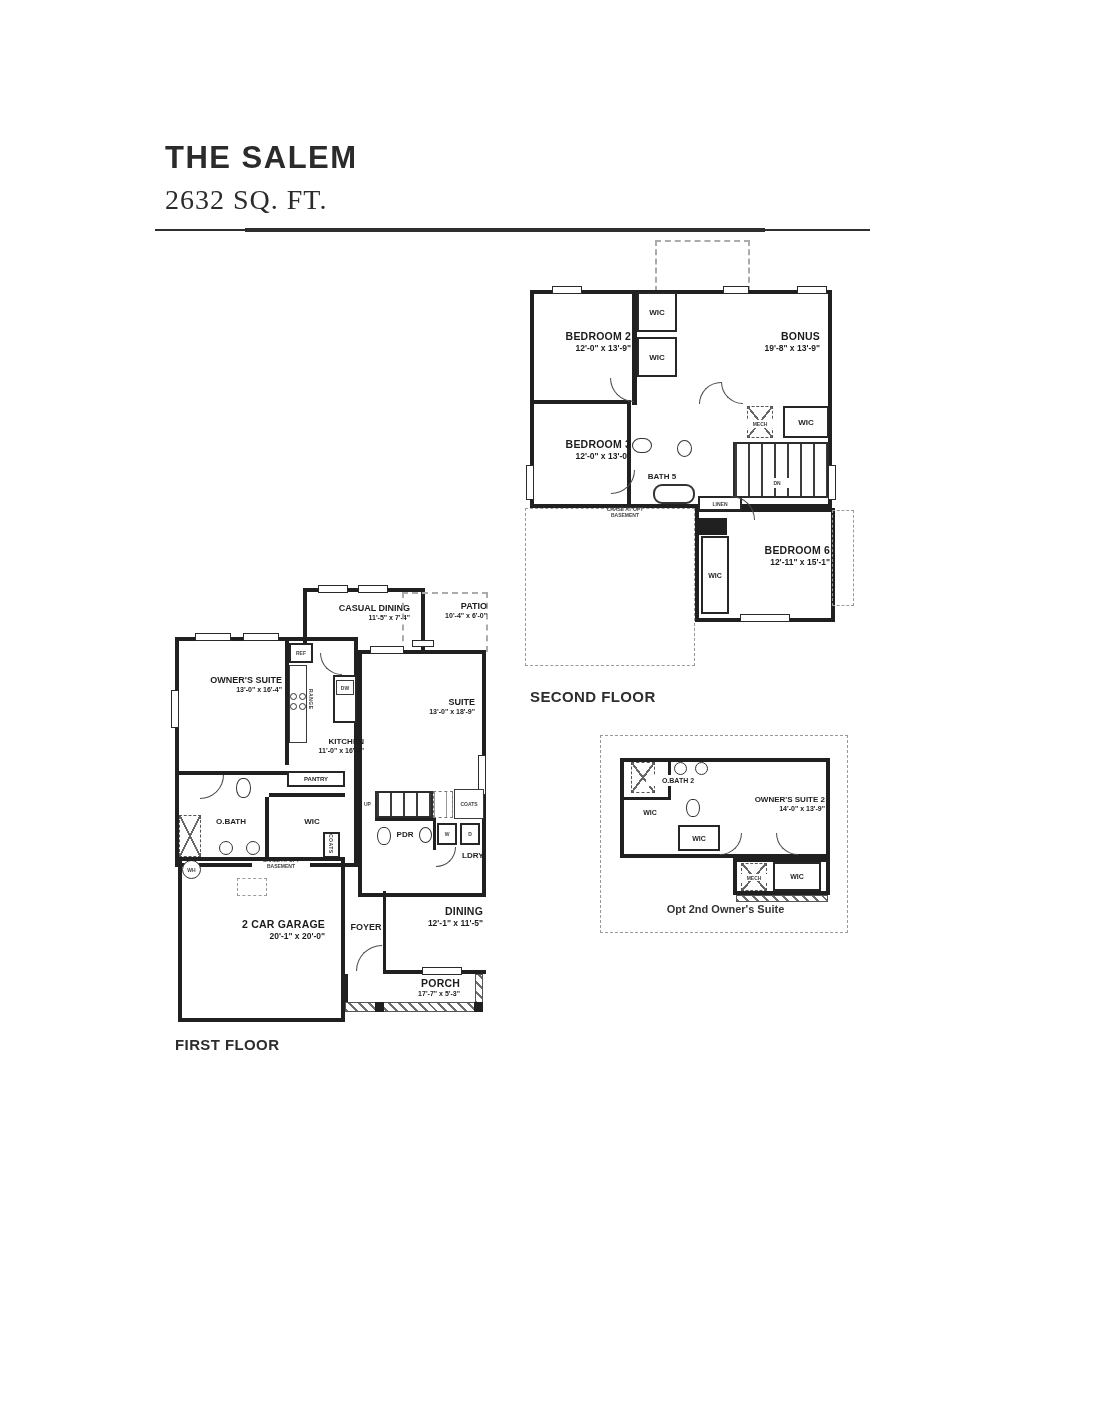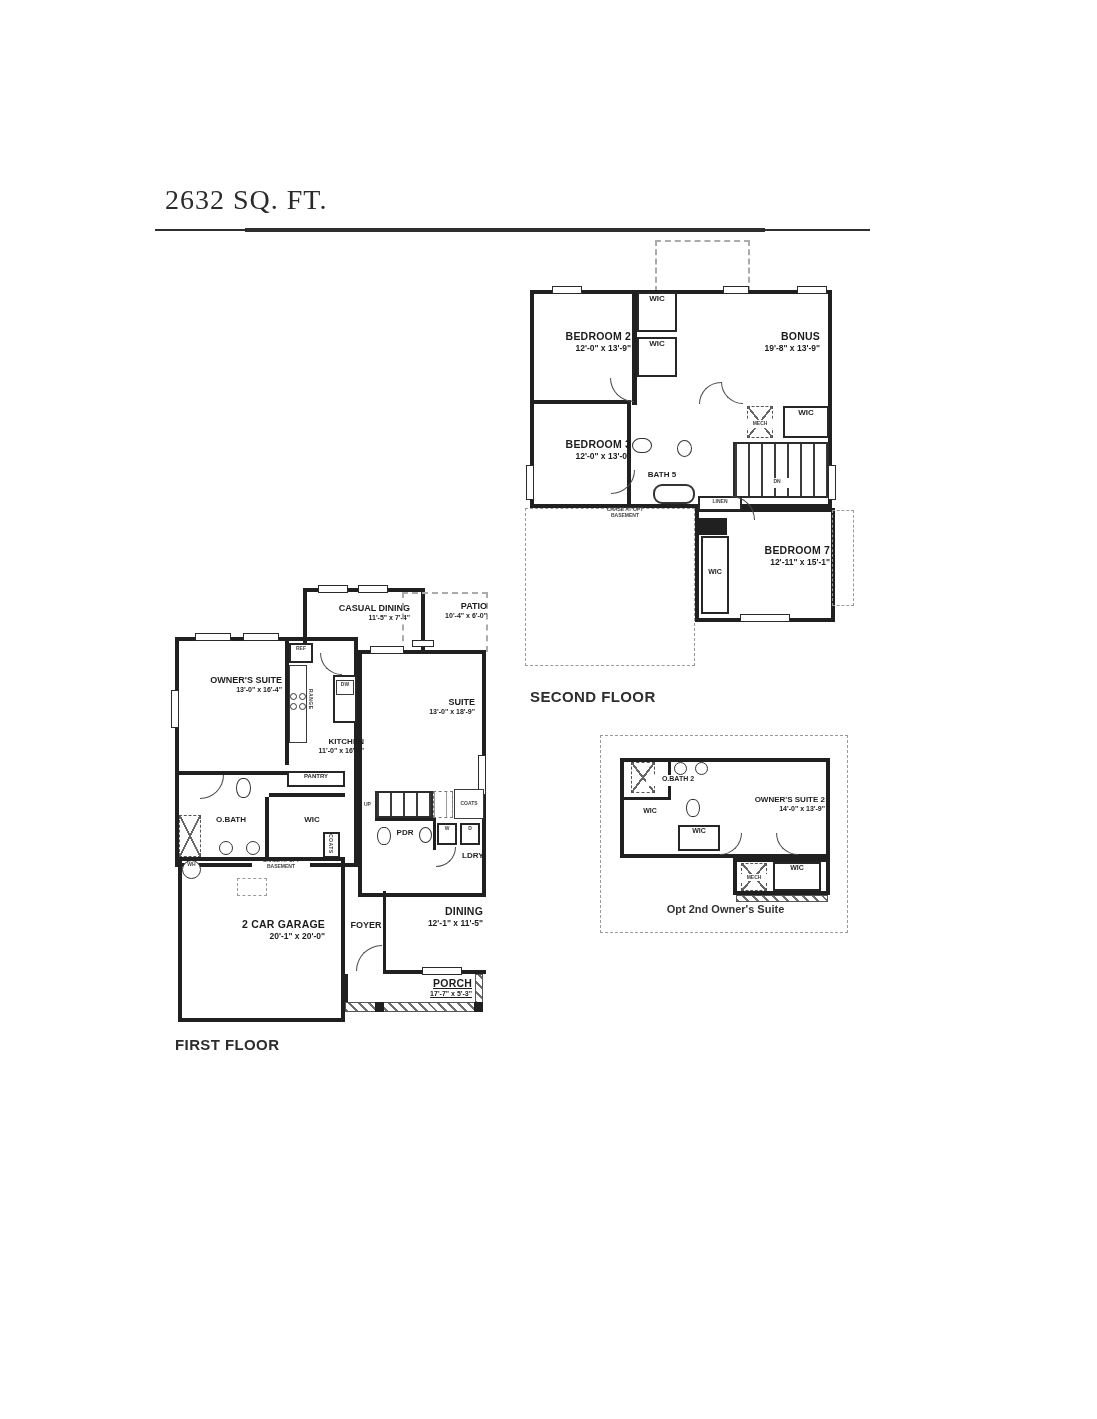--- a/index.html
+++ b/index.html
@@ -58,27 +58,28 @@
   .name-7  { font-weight:bold; font-size:7px; }
   .dims-7  { font-weight:bold; font-size:7px; }
   .tiny  { font-weight:bold; font-size:6px; line-height:1; }
   .micro { font-weight:bold; font-size:5px; line-height:1.2; color:#444; }
   .vtext {
     writing-mode:vertical-rl; text-orientation:mixed;
     font-weight:bold; font-size:5px; letter-spacing:0.5px; color:#333;
   }
   .floor-caption { font-size:15px; font-weight:bold; letter-spacing:0.4px; color:#2d2d2d; }
   .opt-caption   { font-size:11px; font-weight:bold; color:#333; text-align:center; }
-  .centered { display:flex; justify-content:center; }
+  .centered { display:flex; align-items:center; justify-content:center; }
 </style>
 </head>
 <body>
 
 <div class="page">
 
+  <div class="abs title" style="left:165px; top:140px;">THE SALEM</div>
   <div class="abs subtitle" style="left:165px; top:184px;">2632 SQ. FT.</div>
   <div class="abs rule" style="left:155px; top:229px; width:715px; height:2px;"></div>
   <div class="abs rule" style="left:245px; top:228px; width:520px; height:4px;"></div>
 
   <div class="abs" style="left:525px; top:238px; width:340px; height:445px;">
 
     <div class="abs dashedbox" style="left:130px; top:2px; width:95px; height:52px; border-bottom:none;"></div>
 
     <div class="abs box" style="left:5px; top:52px; width:302px; height:218px;"></div>
     <div class="abs box" style="left:170px; top:270px; width:140px; height:114px;"></div>
@@ -104,21 +105,21 @@
     </div>
     <div class="abs room-label" style="left:165px; top:92px; width:130px;">
       <div class="room-name">BONUS</div>
       <div class="room-dims">19'-8" x 13'-9"</div>
     </div>
     <div class="abs room-label" style="left:10px; top:200px; width:96px;">
       <div class="room-name">BEDROOM 3</div>
       <div class="room-dims">12'-0" x 13'-0"</div>
     </div>
     <div class="abs room-label" style="left:195px; top:306px; width:110px;">
-      <div class="room-name">BEDROOM 7</div>
+      <div class="room-name">BEDROOM 6</div>
       <div class="room-dims">12'-11" x 15'-1"</div>
     </div>
 
     <div class="abs box2 centered" style="left:112px; top:54px; width:40px; height:40px;">
       <span class="name-8">WIC</span>
     </div>
     <div class="abs box2 centered" style="left:112px; top:99px; width:40px; height:40px;">
       <span class="name-8">WIC</span>
     </div>
     <div class="abs box2 centered" style="left:258px; top:168px; width:46px; height:32px;">
@@ -269,21 +270,21 @@
     <div class="abs name-9 centered" style="left:176px; top:335px; width:40px; height:13px;">FOYER</div>
     <div class="abs room-label" style="left:225px; top:320px; width:88px;">
       <div class="room-name">DINING</div>
       <div class="room-dims">12'-1" x 11'-5"</div>
     </div>
     <div class="abs wall" style="left:213px; top:385px; width:103px; height:4px;"></div>
     <div class="abs window" style="left:252px; top:382px; width:40px; height:8px;"></div>
     <div class="abs arc" style="left:186px; top:360px; width:26px; height:26px; transform:rotate(270deg);"></div>
 
     <div class="abs wall" style="left:175px; top:389px; width:3px; height:28px;"></div>
-    <div class="abs room-label" style="left:212px; top:392px; width:90px;text-decoration:underline;">
+    <div class="abs room-label" style="left:200px; top:392px; width:90px;">
       <div class="room-name">PORCH</div>
       <div class="dims-7">17'-7" x 5'-3"</div>
     </div>
     <div class="abs hatch" style="left:175px; top:417px; width:138px; height:10px;"></div>
     <div class="abs hatch" style="left:305px; top:389px; width:8px; height:30px;"></div>
     <div class="abs wall" style="left:205px; top:417px; width:9px; height:10px;"></div>
     <div class="abs wall" style="left:304px; top:417px; width:9px; height:10px;"></div>
 
     <div class="abs arc" style="left:30px; top:190px; width:24px; height:24px; transform:rotate(90deg);"></div>
     <div class="abs arc" style="left:150px; top:68px; width:22px; height:22px; transform:rotate(180deg);"></div>

